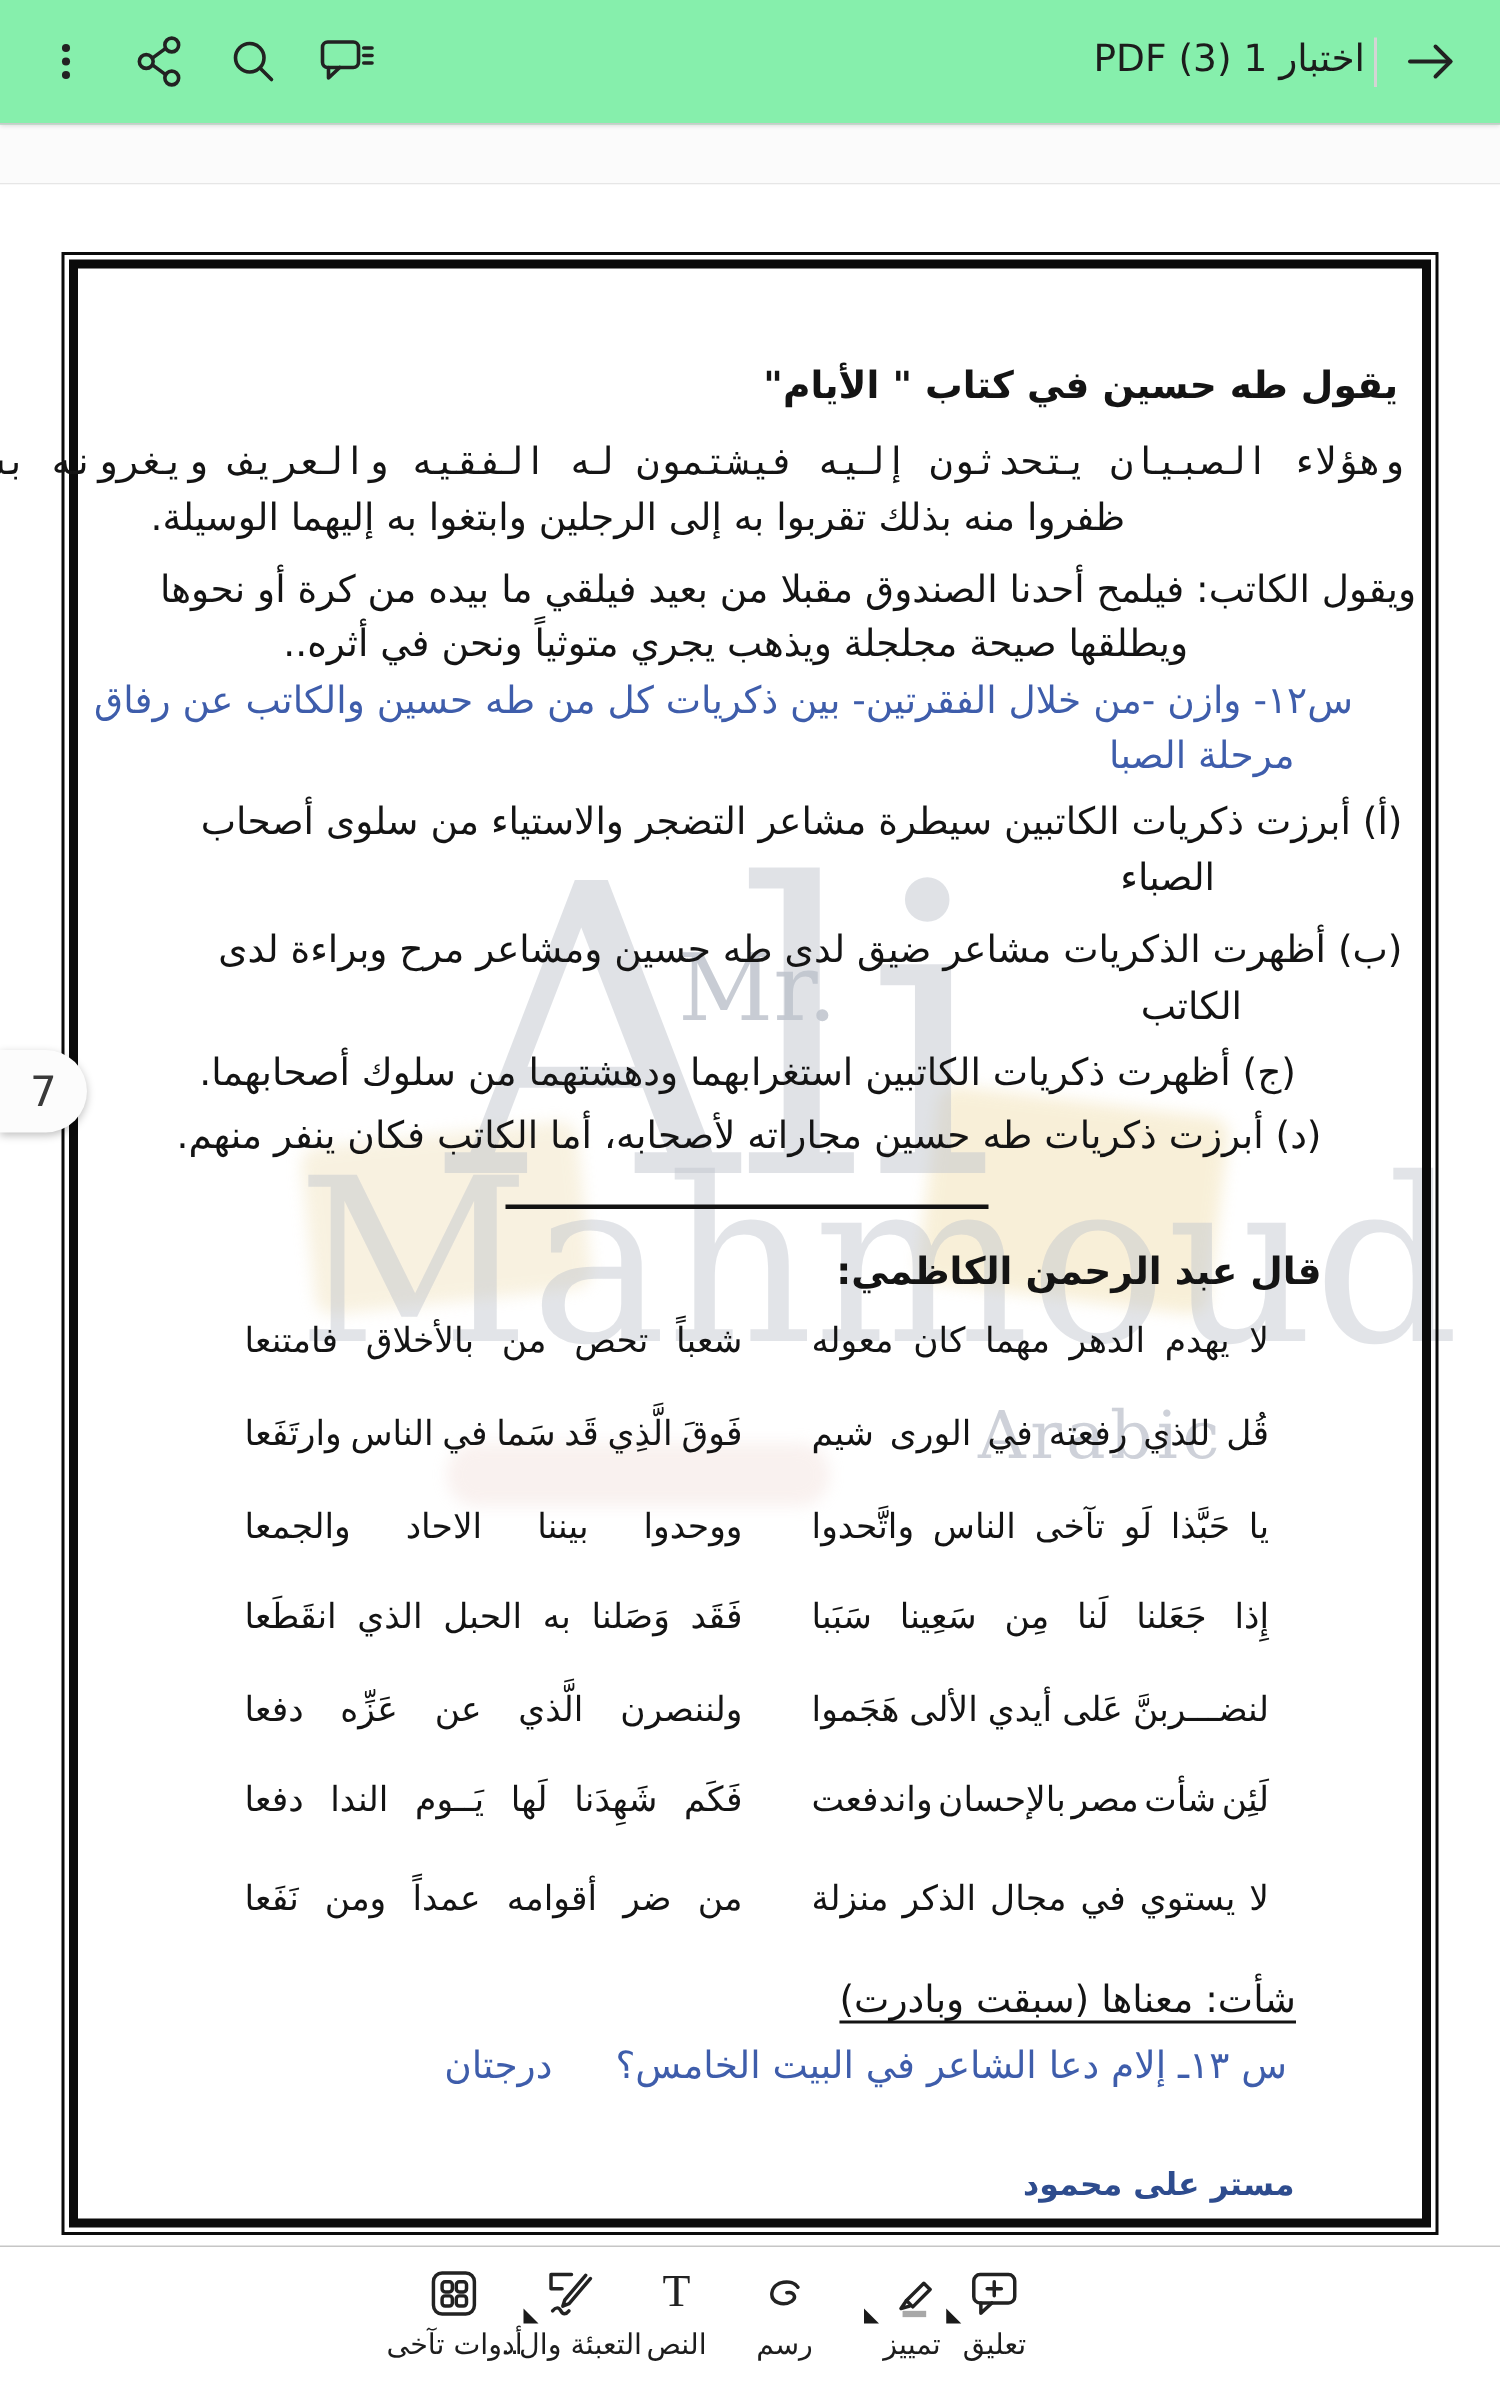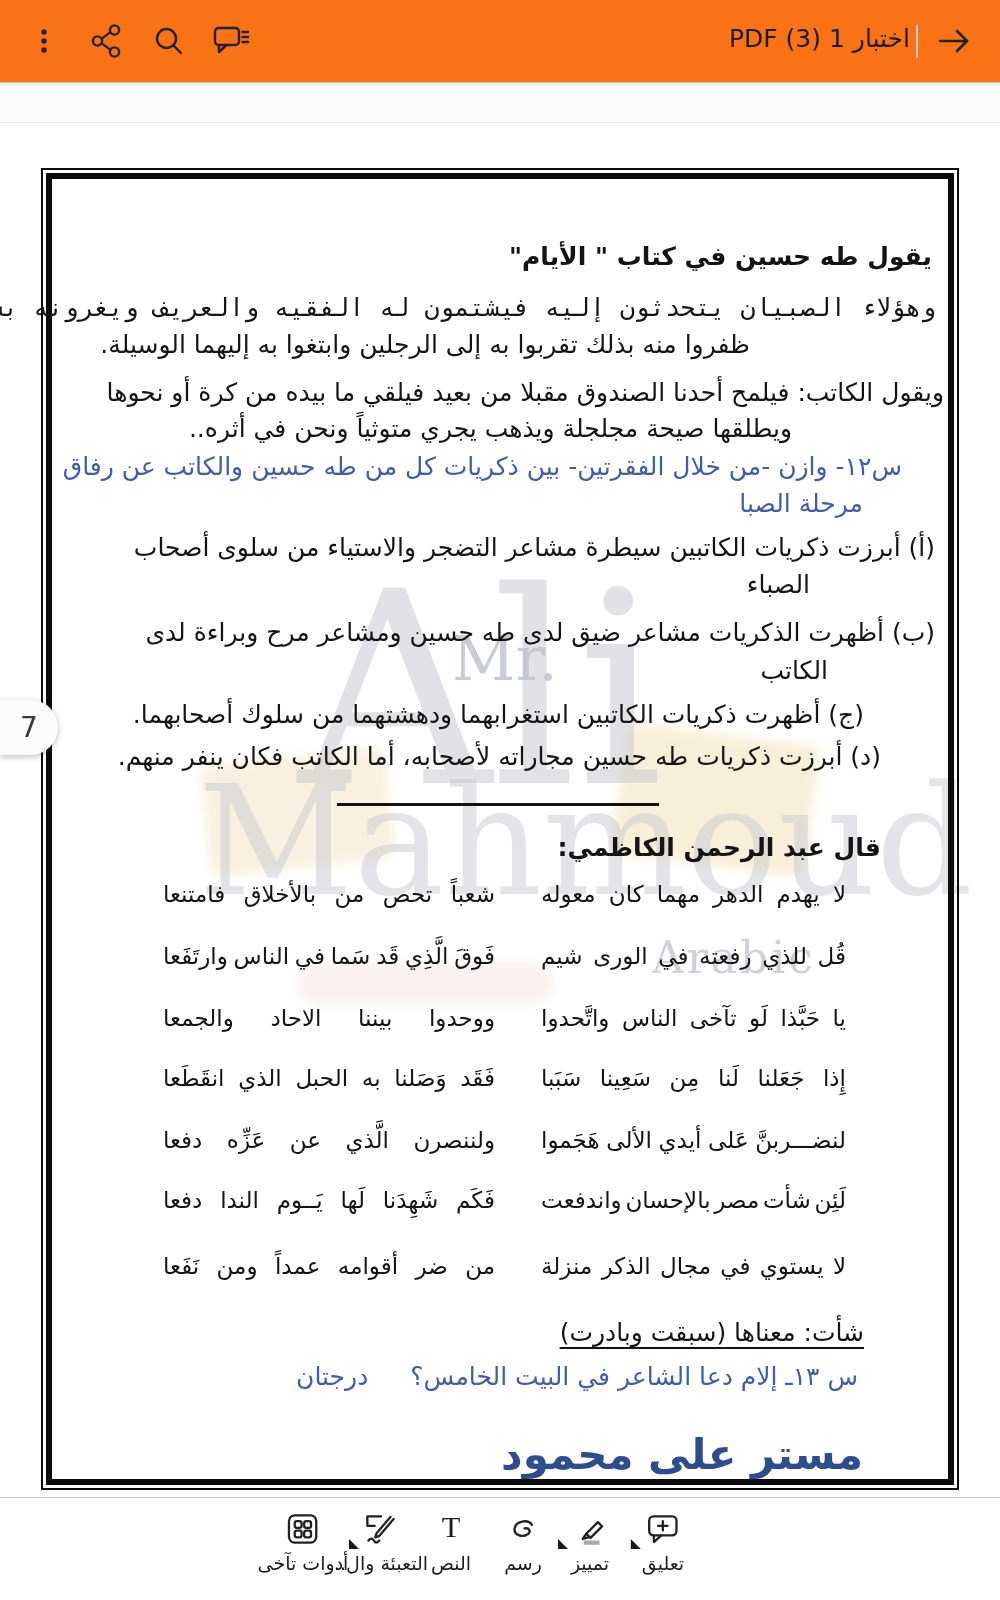--- a/index.html
+++ b/index.html
@@ -1,21 +1,21 @@
 <!DOCTYPE html>
 <html lang="ar"><head>
 <meta charset="utf-8">
 <style>
   html,body{margin:0;padding:0;}
   body{width:1000px;height:1600px;position:relative;background:#ffffff;
        font-family:"DejaVu Sans",sans-serif;overflow:hidden;}
   .abs{position:absolute;}
 
   
-  #top-toolbar{left:0;top:0;width:1000px;height:82px;background:#f97316;
+  #top-toolbar{left:0;top:0;width:1000px;height:82px;background:#86efac;
     border-bottom:1px solid #c9c9c9;box-shadow:0 1px 3px rgba(0,0,0,.12);z-index:40;}
   .tt-icon{position:absolute;top:19px;width:44px;height:44px;cursor:pointer;}
   .tt-icon svg{width:44px;height:44px;stroke:#222;fill:none;stroke-width:2.4;
     stroke-linecap:round;stroke-linejoin:round;}
   #hdr-title{position:absolute;top:24px;right:90px;font-size:25px;color:#1c1c1c;
     direction:rtl;white-space:nowrap;}
   #hdr-sep{position:absolute;top:25px;left:916px;width:2px;height:33px;background:#d4d4d4;}
 
   
   #gap-strip{left:0;top:83px;width:1000px;height:39px;background:#fbfbfb;
@@ -48,21 +48,21 @@
   .dline{position:absolute;direction:rtl;white-space:nowrap;font-size:25px;color:#141414;
     z-index:12;line-height:34px;}
   .bold{font-weight:bold;}
   .blue{color:#3e5dab;}
   #doc-divider{left:337px;top:803px;width:322px;height:3px;background:#121212;z-index:12;}
   .hemi{position:absolute;display:flex;justify-content:space-between;direction:rtl;
     font-size:23px;color:#141414;z-index:12;line-height:32px;}
   .hemi span{white-space:nowrap;}
   #note-line{text-decoration:underline;text-underline-offset:6px;}
   #q13-row{display:flex;direction:rtl;gap:42px;}
-  #signature{font-weight:bold;font-size:42px;color:#2e4c8e;}
+  #signature{font-weight:bold;font-size:21px;color:#2e4c8e;}
 
   
   #page-tab{left:0;top:700px;width:58px;height:55px;background:#fcfcfc;z-index:30;
     border-radius:0 28px 28px 0;box-shadow:0 2px 6px rgba(0,0,0,.25);
     display:flex;align-items:center;justify-content:center;
     font-size:28px;color:#3a3a3a;cursor:pointer;}
 
   
   #bottom-toolbar{left:0;top:1497px;width:1000px;height:103px;background:#fff;
     border-top:1px solid #c6c6c6;z-index:40;}
@@ -317,21 +317,21 @@
 
   <div class="bt-item" style="left:523px;">
     <div class="bt-icon">
       <svg viewBox="0 0 40 40">
         <path d="M28.5 16 C25 10.5 13 12 12 19.5 C11.2 25.5 19 28.5 24.5 25 C28 22.5 26 18.5 21.5 19.5"></path>
       </svg>
     </div>
     <div class="bt-label">رسم</div>
   </div>
 
-  <div class="bt-item" style="left:590px;text-align:right;">
+  <div class="bt-item" style="left:608px;text-align:right;">
     <div class="bt-icon">
       <svg viewBox="0 0 40 40">
         <path d="M16.5 24.5 L27.5 13.5 L31.5 17.5 L20.5 28.5 Z"></path>
         <path d="M16.5 24.5 L13 29.5 L18.5 28"></path>
         <rect x="14" y="31" width="15" height="4" fill="#a8a8a8" stroke="none"></rect>
       </svg>
       <span class="corner-tri"></span>
     </div>
     <div class="bt-label">تمييز</div>
   </div>

